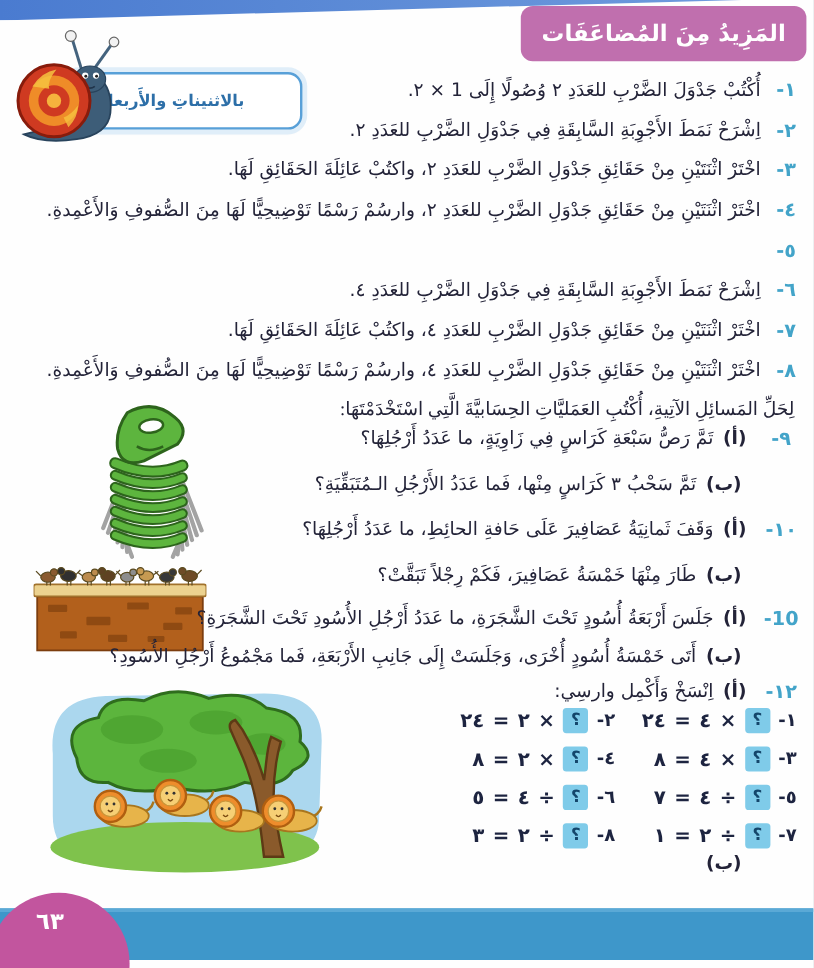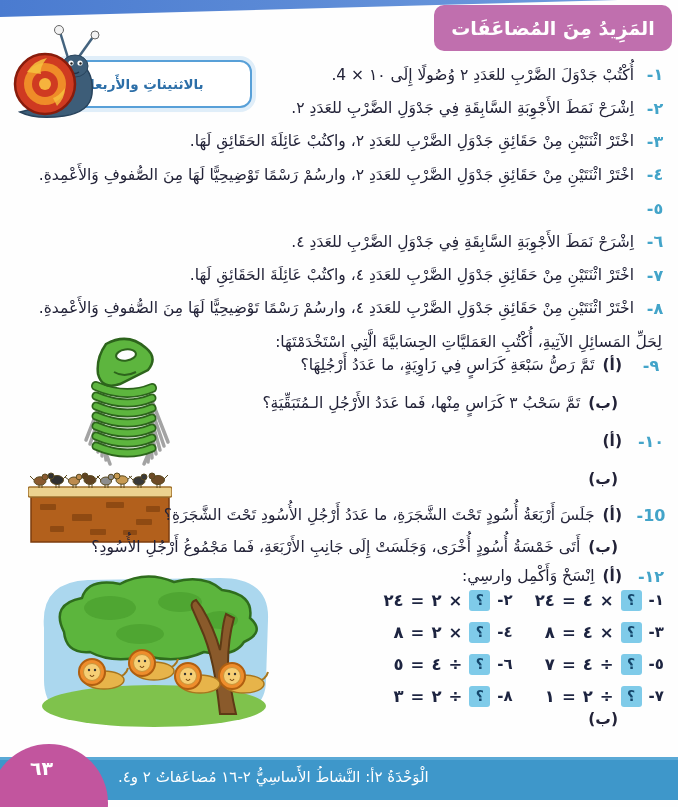--- a/index.html
+++ b/index.html
@@ -21,21 +21,21 @@
   .hint-box{position:absolute;top:60px;left:54px;width:168px;height:44px;background:#fff;
             border:2px solid #58a0d8;border-radius:12px;
             box-shadow:0 0 0 4px #e0eef9,0 2px 3px rgba(0,0,0,.18);
             display:flex;align-items:center;justify-content:center;padding-right:26px;z-index:2;}
   .hint-box span{color:#2d6fa8;font-size:13.5px;font-weight:bold;}
 
   
   .ex-list{position:absolute;top:58px;right:10px;left:4px;z-index:1;}
   .ex-line{height:33.4px;display:flex;align-items:center;font-size:15.5px;white-space:nowrap;}
   .ex-num{color:#43a4c9;font-weight:bold;font-size:16px;min-width:26px;margin-left:8px;text-align:center;}
-  .ex-note{padding-right:6px;}
+  .ex-note{padding-right:6px;font-family:Liberation Serif, serif;}
 
   
   .wp-list{position:absolute;top:346px;right:10px;left:0;z-index:1;}
   .wp-line{display:flex;align-items:center;font-size:15.5px;white-space:nowrap;}
   .h38{height:38px}.h34{height:34px}.h30{height:30px}.h28{height:28px}
   .wp-num{color:#43a4c9;font-weight:bold;font-size:16px;min-width:34px;margin-left:12px;text-align:center;}
   .sub-letter{font-weight:bold;margin-left:8px;}
   .wp-b{padding-right:50px;}
 
   
@@ -93,21 +93,21 @@
     <path d="M51,84 Q59,76 59,66 Q53,74 47,76 Z" fill="#f6c33f" opacity="0.8"></path>
   </svg>
 
   <div class="hint-box">
     <span>بالاثنيناتِ والأَربعاتِ</span>
   </div>
 
   <div class="ex-list">
     <div class="ex-line">
         <span class="ex-num">١-</span>
-        <span>أُكْتُبْ جَدْوَلَ الضَّرْبِ للعَدَدِ ٢ وُصُولًا إِلَى ١٠ × 4.</span>
+        <span>أُكْتُبْ جَدْوَلَ الضَّرْبِ للعَدَدِ ٢ وُصُولًا إِلَى 1 × ٢.</span>
       </div>
     <div class="ex-line">
         <span class="ex-num">٢-</span>
         <span>اِشْرَحْ نَمَطَ الأَجْوِبَةِ السَّابِقَةِ فِي جَدْوَلِ الضَّرْبِ للعَدَدِ ٢.</span>
       </div>
     <div class="ex-line">
         <span class="ex-num">٣-</span>
         <span>اخْتَرْ اثْنَتَيْنِ مِنْ حَقَائِقِ جَدْوَلِ الضَّرْبِ للعَدَدِ ٢، واكتُبْ عَائِلَةَ الحَقَائِقِ لَهَا.</span>
       </div>
     <div class="ex-line">
@@ -138,23 +138,25 @@
         <span class="sub-letter">(أ)</span>
         <span>تَمَّ رَصُّ سَبْعَةِ كَرَاسٍ فِي زَاوِيَةٍ، ما عَدَدُ أَرْجُلِهَا؟</span>
       </div>
     <div class="wp-line h38 wp-b">
         <span class="sub-letter">(ب)</span>
         <span>تَمَّ سَحْبُ ٣ كَرَاسٍ مِنْها، فَما عَدَدُ الأَرْجُلِ الـمُتَبَقِّيَةِ؟</span>
       </div>
     <div class="wp-line h38">
         <span class="wp-num">١٠-</span>
         <span class="sub-letter">(أ)</span>
+        <span>وَقَفَ ثَمانِيَةُ عَصَافِيرَ عَلَى حَافةِ الحائِطِ، ما عَدَدُ أَرْجُلِهَا؟</span>
       </div>
     <div class="wp-line h38 wp-b">
         <span class="sub-letter">(ب)</span>
+        <span>طَارَ مِنْهَا خَمْسَةُ عَصَافِيرَ، فَكَمْ رِجْلاً تَبَقَّتْ؟</span>
       </div>
     <div class="wp-line h34">
         <span class="wp-num">10-</span>
         <span class="sub-letter">(أ)</span>
         <span>جَلَسَ أَرْبَعَةُ أُسُودٍ تَحْتَ الشَّجَرَةِ، ما عَدَدُ أَرْجُلِ الأُسُودِ تَحْتَ الشَّجَرَةِ؟</span>
       </div>
     <div class="wp-line h30 wp-b">
         <span class="sub-letter">(ب)</span>
         <span>أَتَى خَمْسَةُ أُسُودٍ أُخْرَى، وَجَلَسَتْ إِلَى جَانِبِ الأَرْبَعَةِ، فَما مَجْمُوعُ أَرْجُلِ الأُسُودِ؟</span>
       </div>
@@ -404,17 +406,16 @@
           <circle cx="202" cy="108" r="13" fill="#ee8d2c" stroke="#b05f10" stroke-width="2"></circle>
           <circle cx="202" cy="108" r="8.5" fill="#f6cf75" stroke="#c8963a"></circle>
           <circle cx="199" cy="106" r="1.2" fill="#333"></circle>
           <circle cx="205" cy="106" r="1.2" fill="#333"></circle>
           <path d="M200,111 q2,3 4,0" stroke="#7a4a10" fill="none" stroke-width="1.2"></path>
         </g>
     </g>
   </svg>
 
   <div class="footer-bar"></div>
-  <div class="footer-text">الْوَحْدَةُ ٢أ: النَّشاطُ الأَساسِيُّ ٢-١٦ مُضاعَفاتُ ٢ و٤.</div>
   <div class="page-circle"></div>
   <div class="page-number">٦٣</div>
 
 </div>
 
 </body></html>

